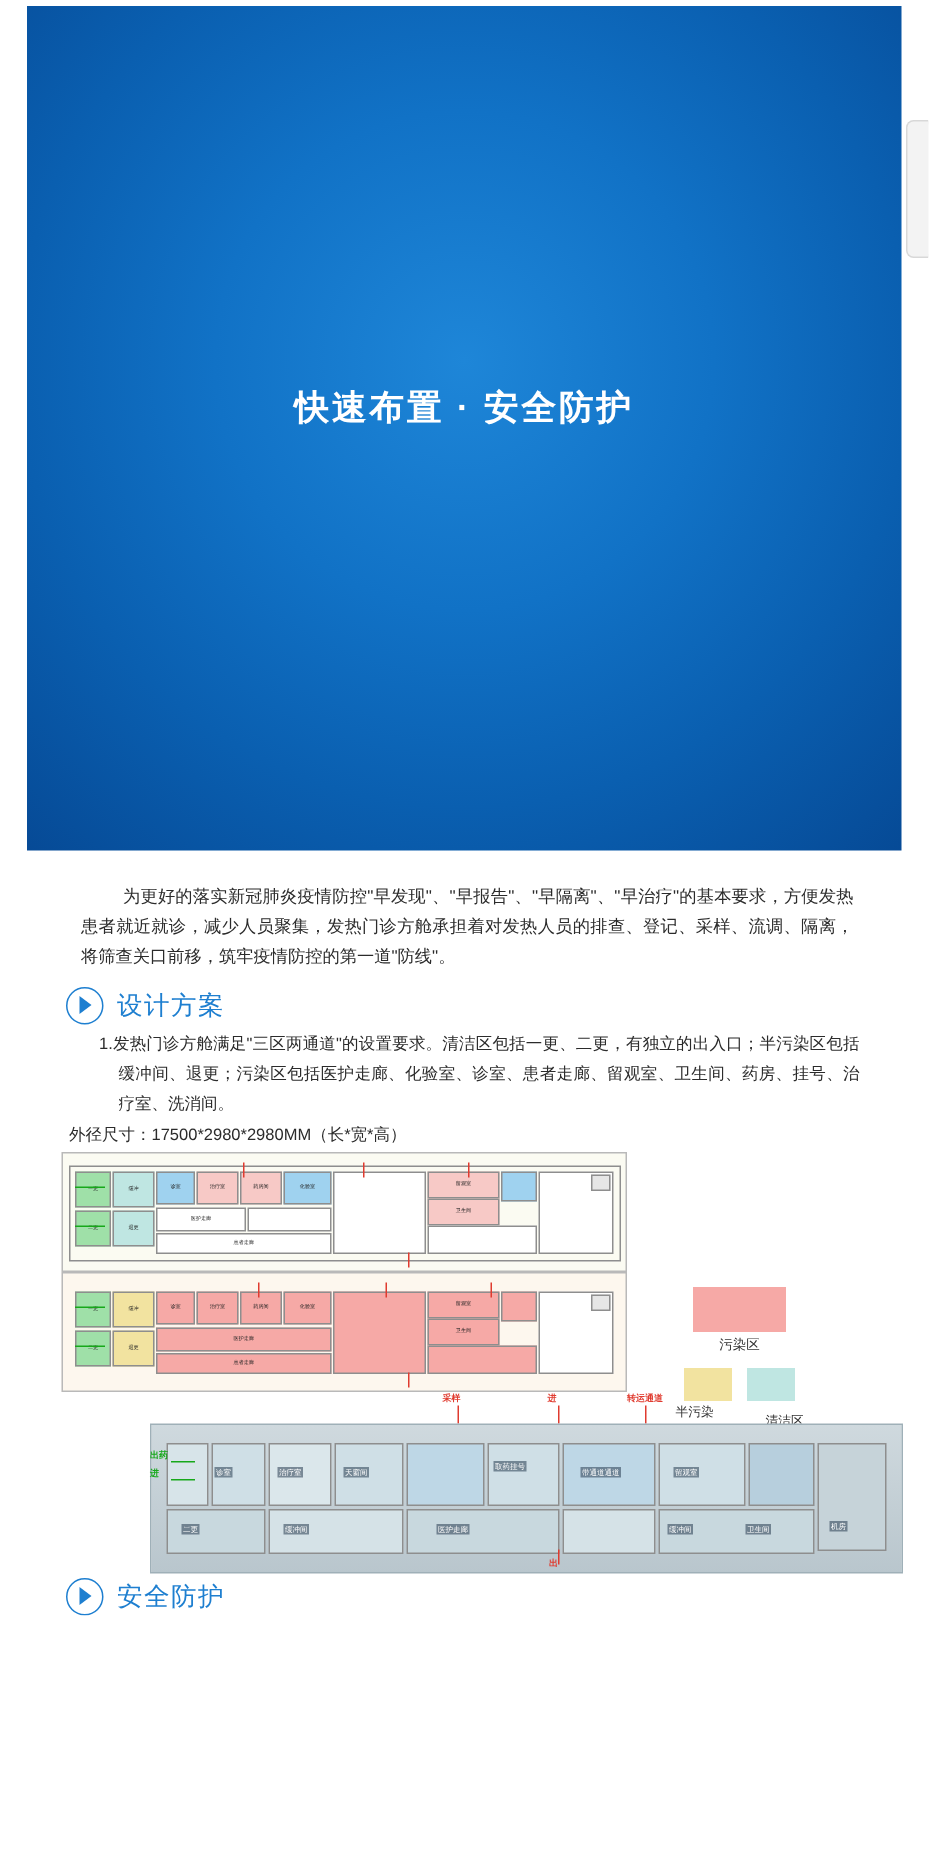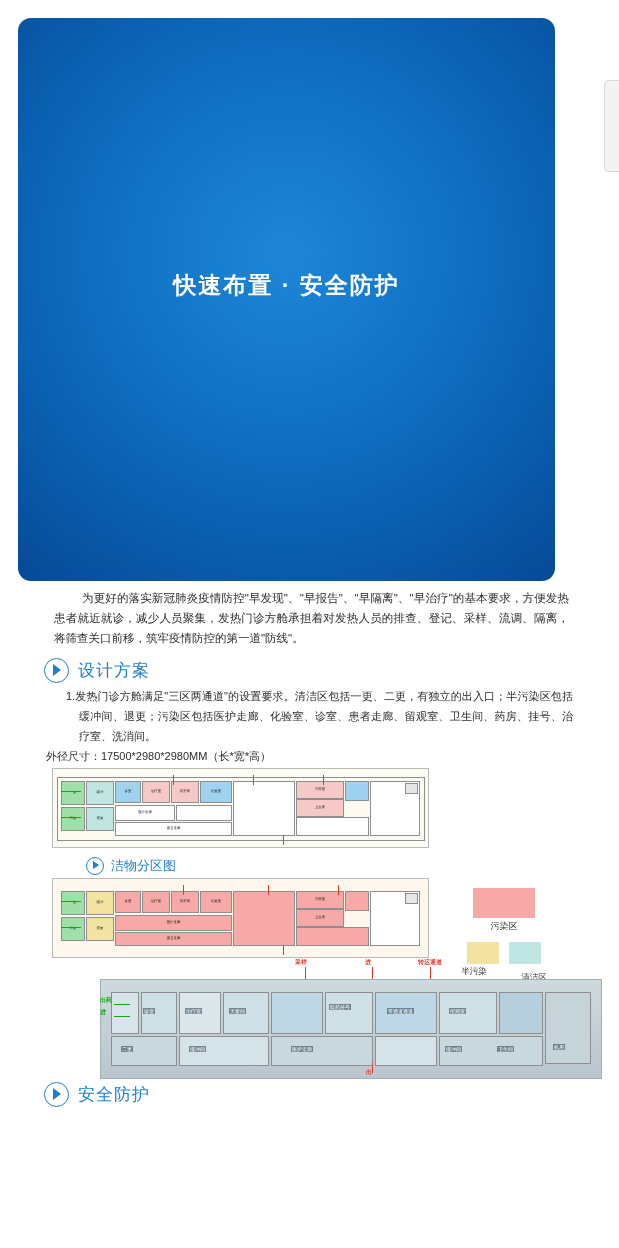--- a/index.html
+++ b/index.html
@@ -13,26 +13,25 @@
     font-family: "Liberation Sans", sans-serif;
     color: #333;
     overflow: hidden;
     position: relative;
   }
 
   
   .hero {
     position: absolute;
     left: 18px;
-    top: 18px;
-    width: 537px;
+    top: 4px;
+    width: 583px;
     height: 563px;
     background: radial-gradient(circle at 50% 42%, #1e86d8 0%, #1172c6 38%, #0a5fb0 68%, #064a96 100%);
     overflow: hidden;
-    border-radius: 13px;
   }
   .hero-title {
     position: absolute;
     left: 0;
     right: 0;
     top: 252px;
     text-align: center;
     color: #ffffff;
     font-size: 23px;
     font-weight: bold;
@@ -135,21 +134,21 @@
   }
   ol.plan li { margin-bottom: 1px; padding-left: 13px; text-indent: -13px; }
 
   .dim-line {
     margin: 2px 0 4px 46px;
     font-size: 11px;
     color: #2b2b2b;
   }
 
   
-  .fig-wrap { position: relative; margin-left: 52px; }
+  .fig-wrap { position: relative; margin-left: 41px; }
 
   .floorplan {
     width: 375px;
     height: 78px;
     border: 1px solid #b9b9b9;
     background: #fbfbf2;
     position: relative;
     overflow: hidden;
   }
   .fp2 { background: #fdf7ee; }
@@ -279,24 +278,20 @@
 
       <div class="arrow-g" style="left:8px;top:22px;width:20px;"></div>
       <div class="arrow-g" style="left:8px;top:48px;width:20px;"></div>
       <div class="arrow-r" style="left:120px;top:6px;width:0;height:10px;border:none;border-left:1px solid #e03b2f;"></div>
       <div class="arrow-r" style="left:200px;top:6px;width:0;height:10px;border:none;border-left:1px solid #e03b2f;"></div>
       <div class="arrow-r" style="left:270px;top:6px;width:0;height:10px;border:none;border-left:1px solid #e03b2f;"></div>
       <div class="arrow-r" style="left:230px;top:66px;width:0;height:10px;border:none;border-left:1px solid #e03b2f;"></div>
     </div>
   </div>
 
-  <div class="sub-head">
-    <span class="ico"></span>
-    <span class="txt">洁物分区图</span>
-  </div>
 
   <div class="fig-wrap">
     <div class="floorplan fp2">
       <div class="rm grn" style="left:8px;top:12px;width:22px;height:22px;">一更</div>
       <div class="rm grn" style="left:8px;top:38px;width:22px;height:22px;">二更</div>
       <div class="rm yel" style="left:33px;top:12px;width:26px;height:22px;">缓冲</div>
       <div class="rm yel" style="left:33px;top:38px;width:26px;height:22px;">退更</div>
       <div class="rm red" style="left:62px;top:12px;width:24px;height:20px;">诊室</div>
       <div class="rm red" style="left:89px;top:12px;width:26px;height:20px;">治疗室</div>
       <div class="rm red" style="left:118px;top:12px;width:26px;height:20px;">药房间</div>

